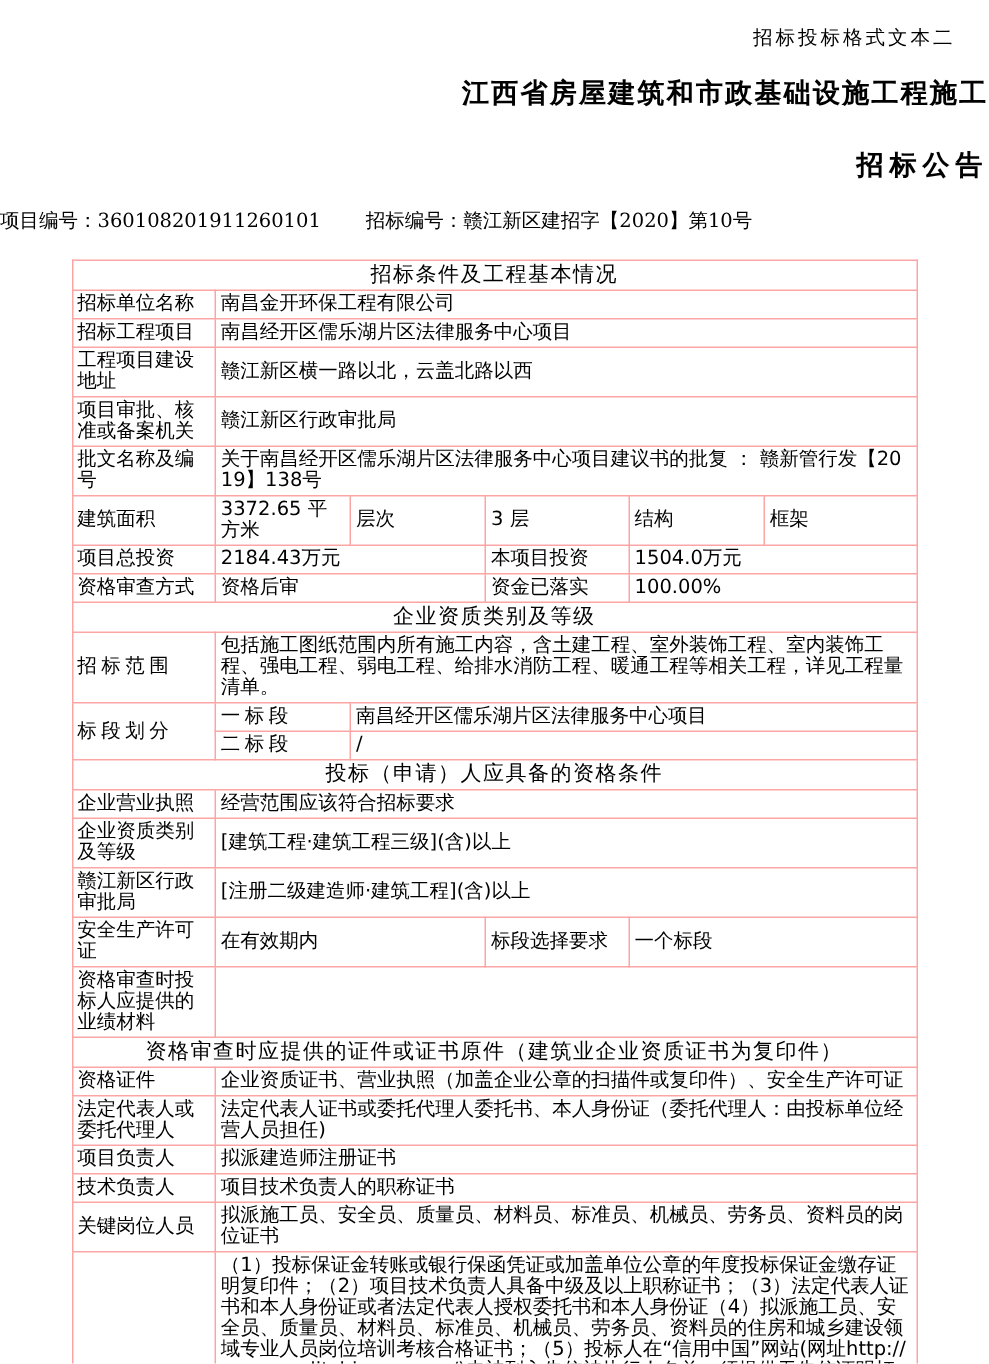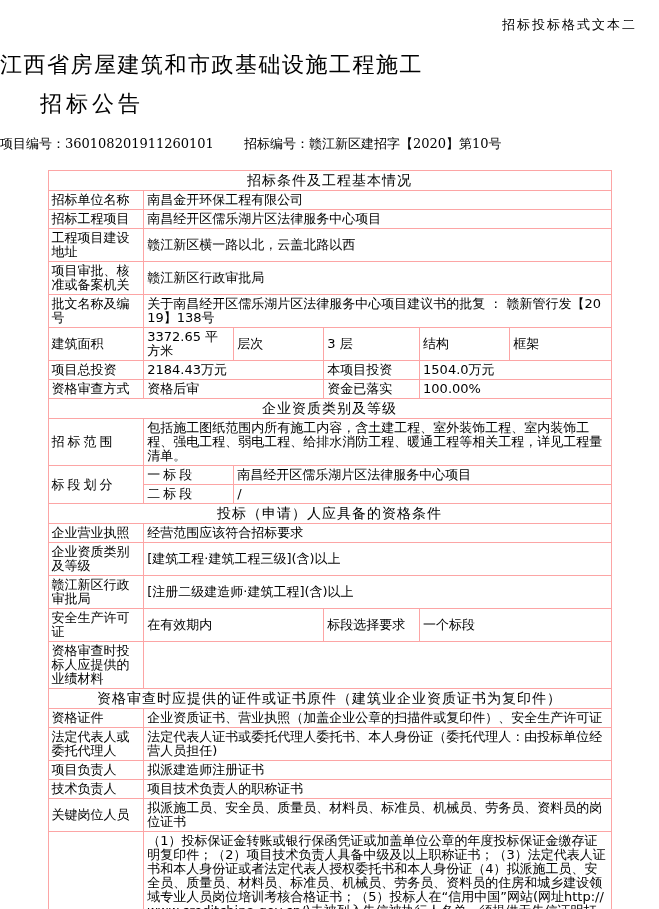--- a/index.html
+++ b/index.html
@@ -15,29 +15,29 @@
     color: #000;
     font-family: "DejaVu Sans", "Liberation Sans", sans-serif;
   }
   .corner-note {
     text-align: right;
     font-size: 13px;
     padding: 16px 22px 0 0;
     letter-spacing: 2px;
   }
   .doc-title {
-    text-align: left;
-    font-size: 22px;
-    font-weight: normal;
+    text-align: right;
+    font-size: 18px;
+    font-weight: bold;
     letter-spacing: 1.5px;
     margin: 16px 0 0 0;
   }
   .doc-title.second {
     letter-spacing: 4px;
-    margin-top: 9px;
+    margin-top: 24px;
     padding-left: 40px;
   }
   .meta-line {
     font-family: "DejaVu Serif", "Liberation Serif", serif;
     font-size: 13px;
     margin-top: 16px;
     white-space: nowrap;
   }
   .meta-line .gap { display: inline-block; width: 30px; }
   table.tender {

